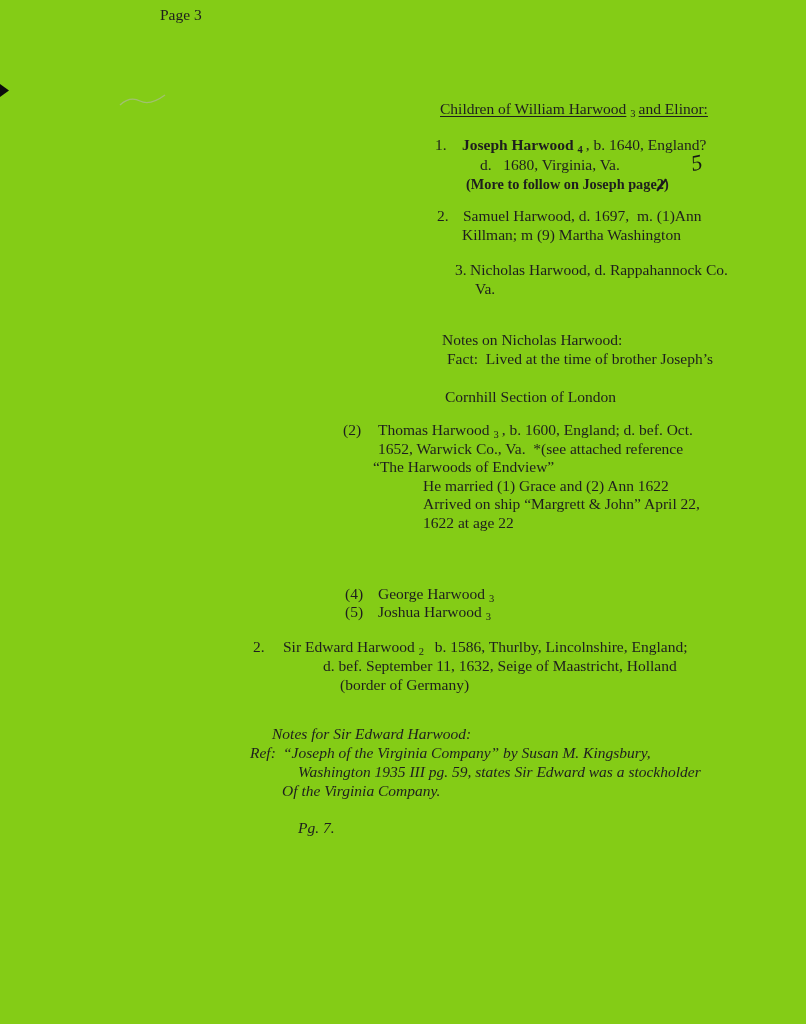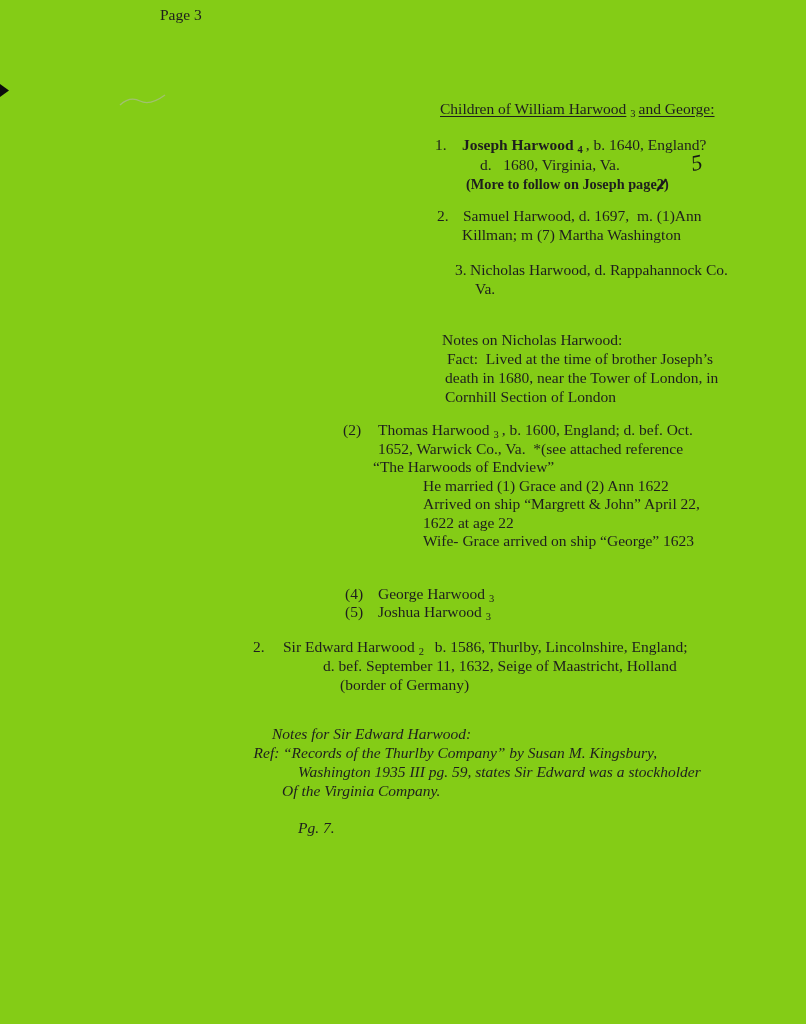--- a/index.html
+++ b/index.html
@@ -31,21 +31,21 @@
     position: relative;
     top: 2.5px;
     margin: 0 3px 0 4px;
   }
   .b { font-weight: bold; }
   .heading {
     text-decoration: underline;
     text-underline-offset: 2px;
   }
   .note-bold { font-weight: bold; font-size: 14.3px; }
-  .it { font-style: italic; text-align: center; }
+  .it { font-style: italic; }
   .hand5 {
     position: absolute;
     left: 691px;
     top: 153px;
     font-size: 22px;
     font-style: italic;
     font-family: "Liberation Serif", serif;
     transform: rotate(-12deg);
     color: #161616;
   }
@@ -76,52 +76,50 @@
 
 <div class="page">
 
   <div class="edge-mark"></div>
   <svg class="squiggle" width="50" height="18" viewBox="0 0 50 18">
       <path d="M2 14 Q 12 5 22 10 T 47 4" stroke="#b8b8b8" fill="none" stroke-width="1.3"></path>
     </svg>
 
   <div class="ln" style="left:160px; top:5px">Page 3</div>
 
-  <div class="ln heading" style="left:440px; top:99px"><span>Children of William Harwood</span><span class="gen">3</span><span>and George:</span></div>
+  <div class="ln heading" style="left:440px; top:99px"><span>Children of William Harwood</span><span class="gen">3</span><span>and Elinor:</span></div>
 
   <div class="ln" style="left:435px; top:135px"><span class="num w27">1.</span><span class="b">Joseph Harwood</span><span class="gen b">4</span><span>, b. 1640, England?</span></div>
   <div class="ln" style="left:480px; top:155px">d.   1680, Virginia, Va.</div>
   <div class="ln note-bold" style="left:466px; top:175px"><span>(More to follow on Joseph page</span><span class="struck">2</span><span>)</span></div>
   <div class="hand5">5</div>
 
   <div class="ln" style="left:437px; top:206px"><span class="num w26">2.</span><span>Samuel Harwood, d. 1697,  m. (1)Ann</span></div>
-  <div class="ln" style="left:462px; top:225px">Killman; m (7) Martha Washington</div>
+  <div class="ln" style="left:462px; top:225px">Killman; m (9) Martha Washington</div>
 
   <div class="ln" style="left:455px; top:260px"><span class="num w15">3.</span><span>Nicholas Harwood, d. Rappahannock Co.</span></div>
   <div class="ln" style="left:475px; top:279px">Va.</div>
 
   <div class="ln" style="left:447px; top:349px">Fact:  Lived at the time of brother Joseph’s</div>
   <div class="ln" style="left:442px; top:330px">Notes on Nicholas Harwood:</div>
-  <div class="ln" style="left:445px; top:368px">death in 1680, near the Tower of London, in</div>
   <div class="ln" style="left:445px; top:387px">Cornhill Section of London</div>
 
   <div class="ln" style="left:343px; top:420px"><span class="num w35">(2)</span><span>Thomas Harwood</span><span class="gen">3</span><span>, b. 1600, England; d. bef. Oct.</span></div>
   <div class="ln" style="left:378px; top:439px">1652, Warwick Co., Va.  *(see attached reference</div>
   <div class="ln" style="left:373px; top:457px">“The Harwoods of Endview”</div>
   <div class="ln" style="left:423px; top:476px">He married (1) Grace and (2) Ann 1622</div>
   <div class="ln" style="left:423px; top:494px">Arrived on ship “Margrett &amp; John” April 22,</div>
   <div class="ln" style="left:423px; top:513px">1622 at age 22</div>
-  <div class="ln" style="left:423px; top:531px">Wife- Grace arrived on ship “George” 1623</div>
 
   <div class="ln" style="left:345px; top:584px"><span class="num w33">(4)</span><span>George Harwood</span><span class="gen">3</span></div>
   <div class="ln" style="left:345px; top:602px"><span class="num w33">(5)</span><span>Joshua Harwood</span><span class="gen">3</span></div>
 
   <div class="ln" style="left:253px; top:637px"><span class="num w30">2.</span><span>Sir Edward Harwood</span><span class="gen">2</span><span>  b. 1586, Thurlby, Lincolnshire, England;</span></div>
   <div class="ln" style="left:323px; top:656px">d. bef. September 11, 1632, Seige of Maastricht, Holland</div>
   <div class="ln" style="left:340px; top:675px">(border of Germany)</div>
 
   <div class="ln it" style="left:272px; top:724px">Notes for Sir Edward Harwood:</div>
-  <div class="ln it" style="left:250px; top:743px"><span class="reflab">Ref:</span><span>“Records of the Thurlby Company” by Susan M. Kingsbury,</span></div>
+  <div class="ln it" style="left:250px; top:743px"><span class="reflab">Ref:</span><span>“Joseph of the Virginia Company” by Susan M. Kingsbury,</span></div>
   <div class="ln it" style="left:298px; top:762px">Washington 1935 III pg. 59, states Sir Edward was a stockholder</div>
   <div class="ln it" style="left:282px; top:781px">Of the Virginia Company.</div>
   <div class="ln it" style="left:298px; top:818px">Pg. 7.</div>
 
 </div>
 
 </body></html>

